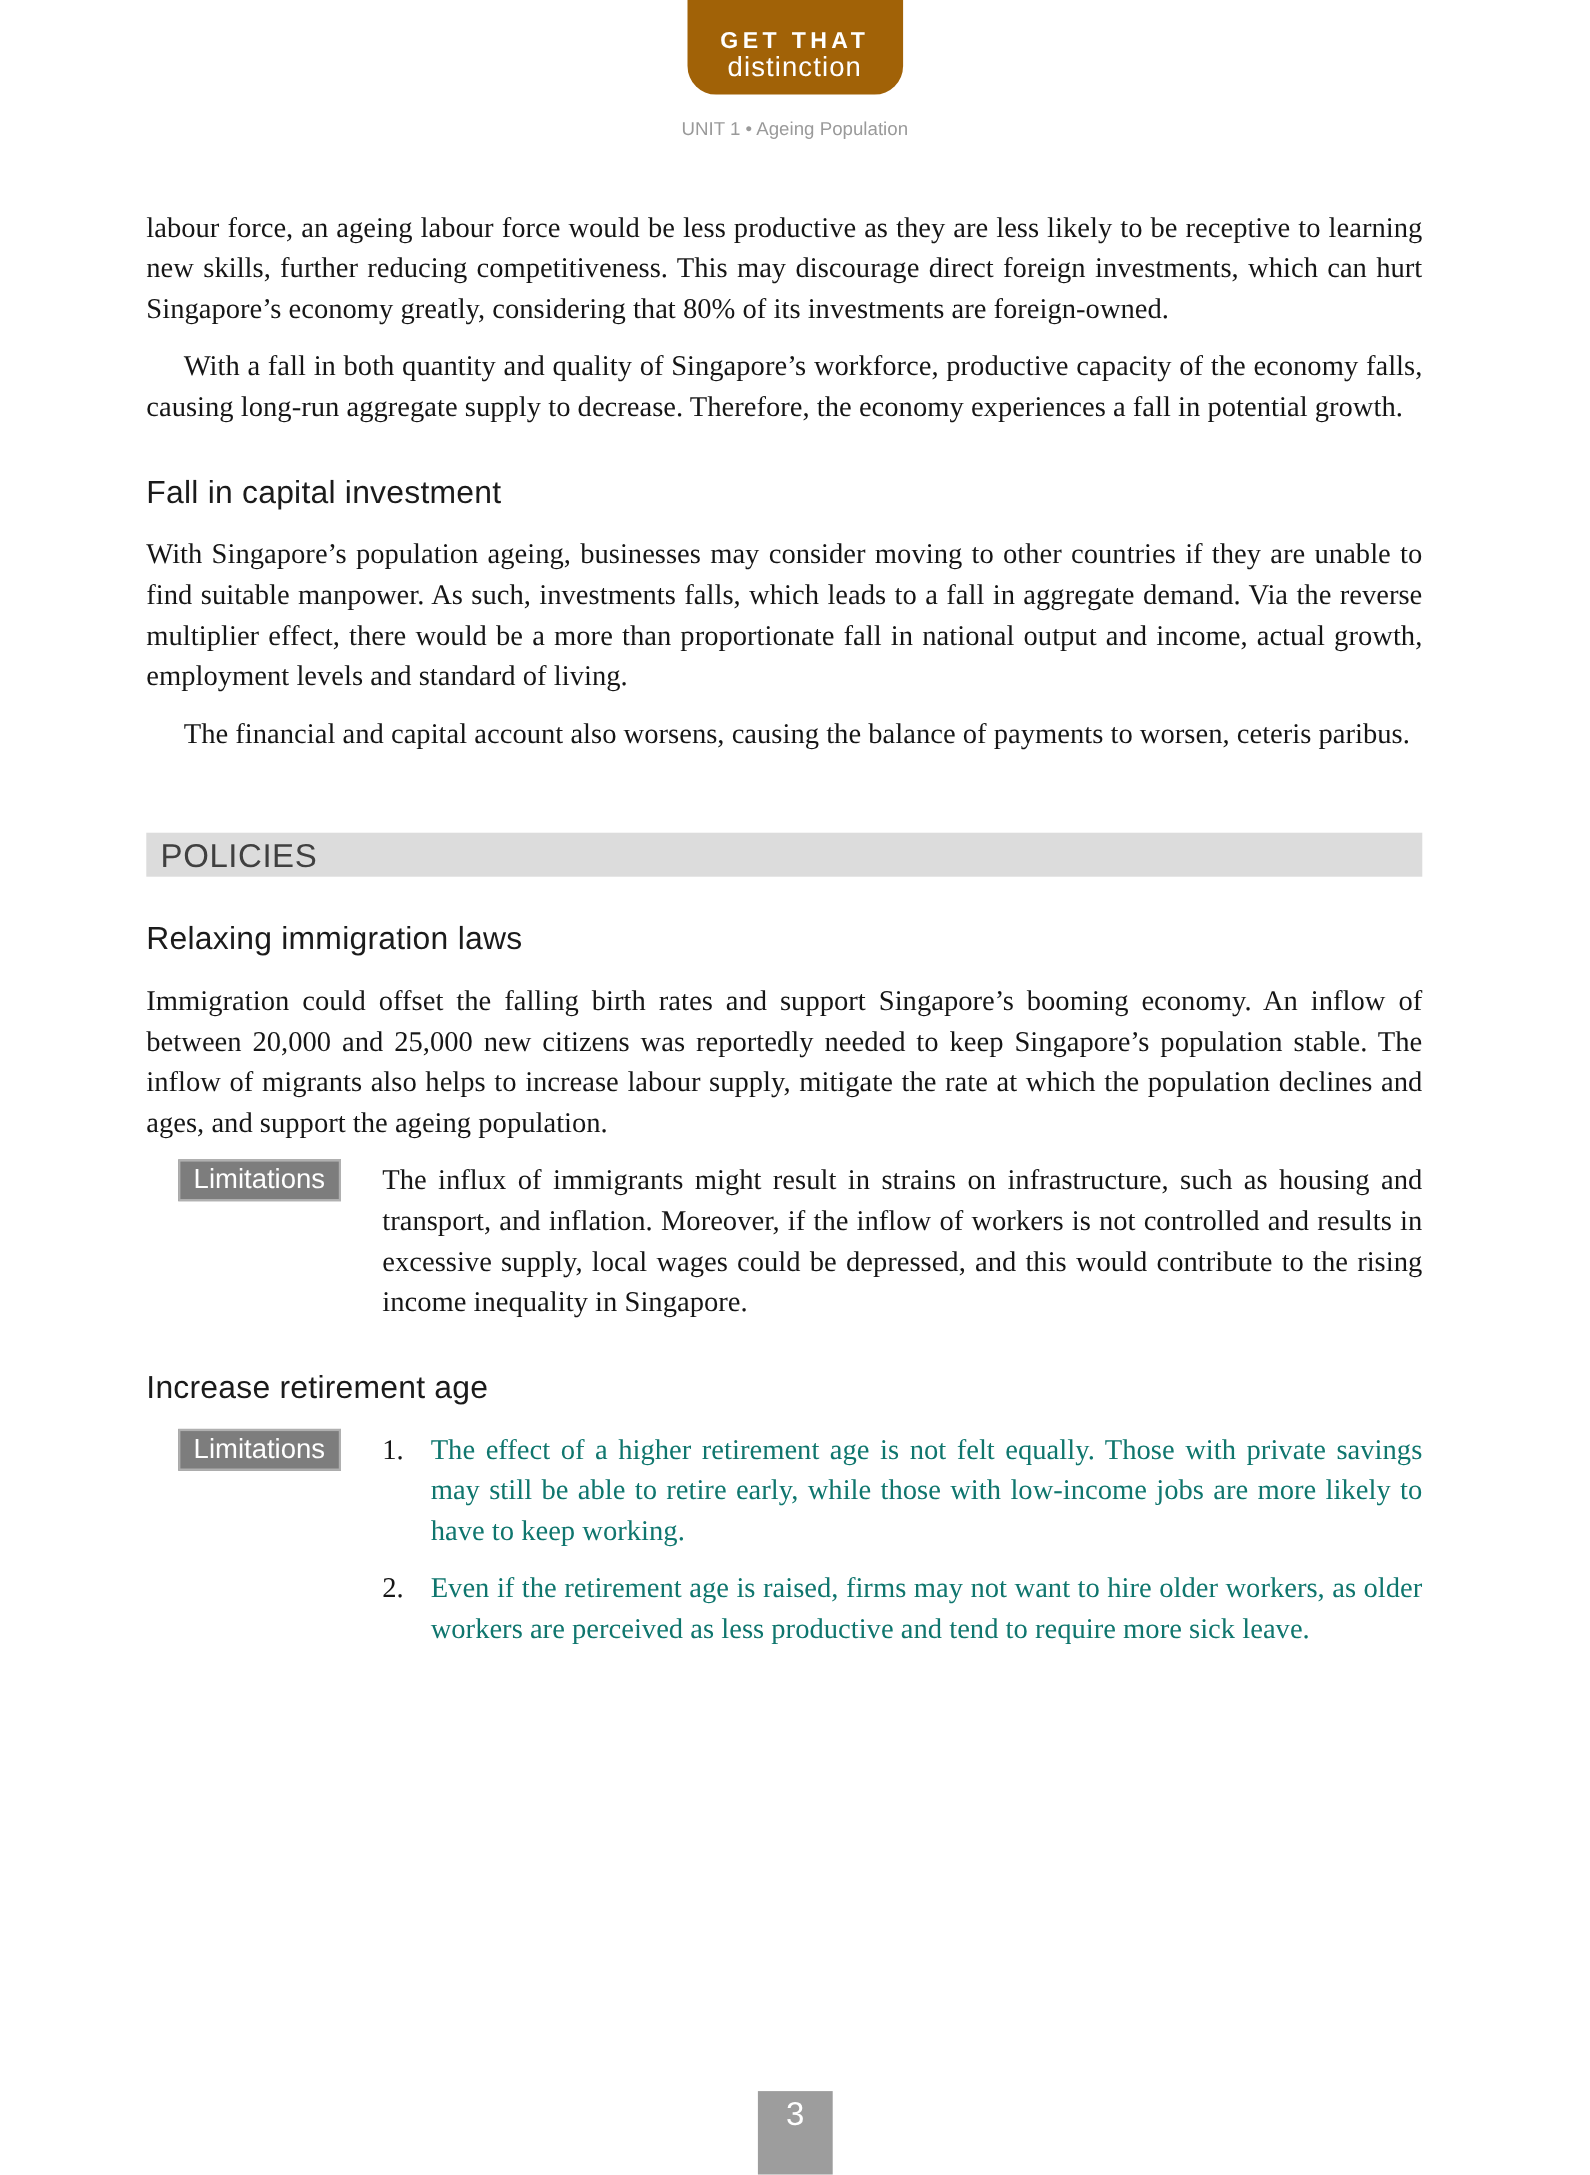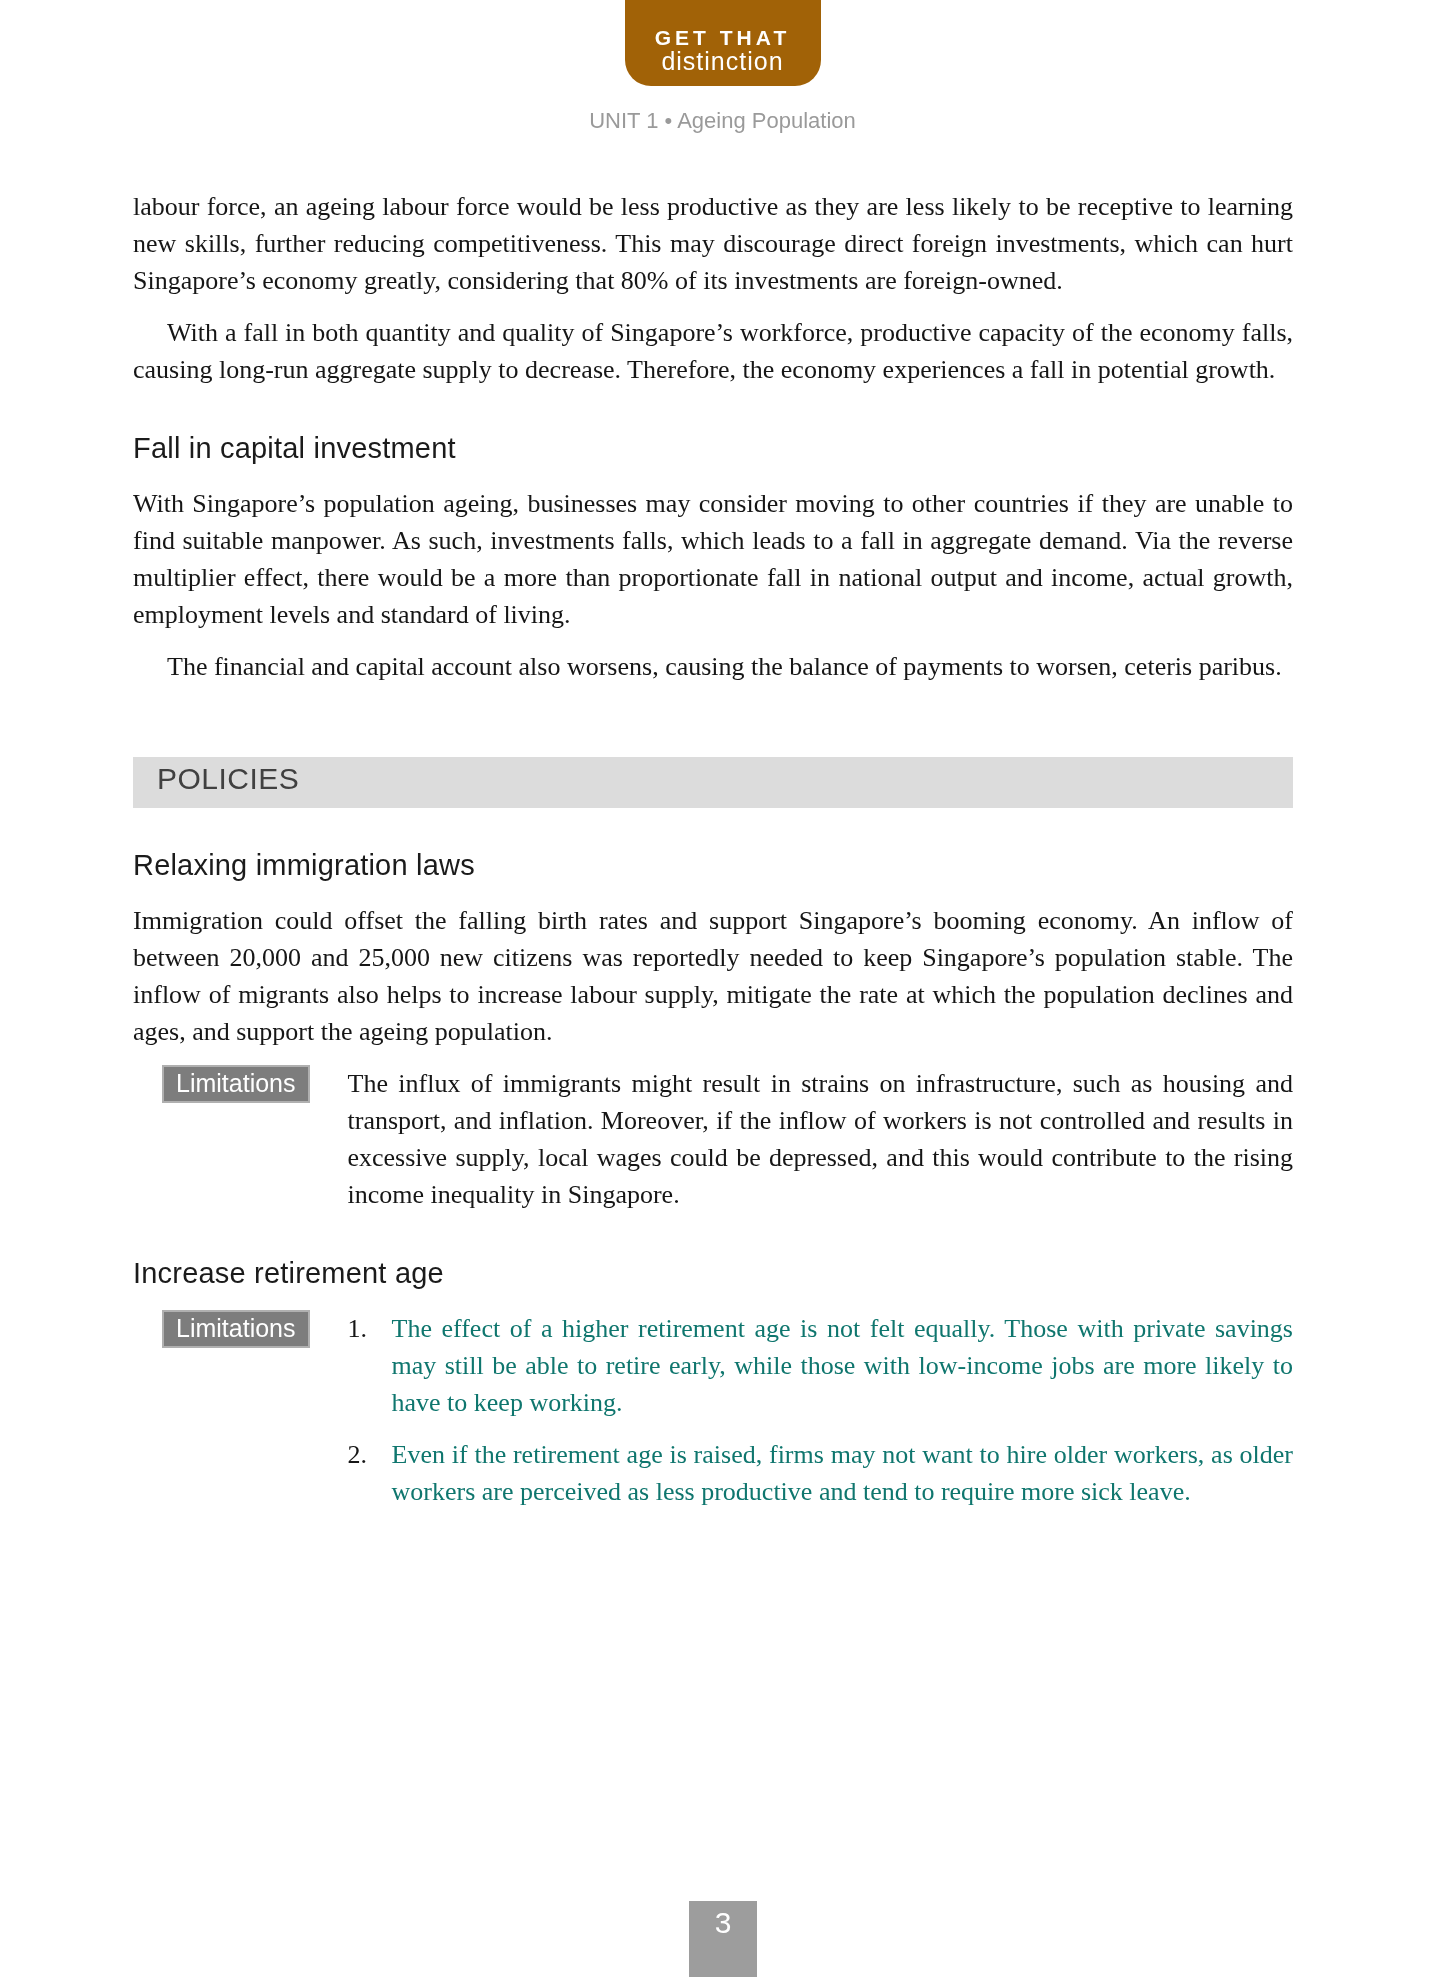--- a/index.html
+++ b/index.html
@@ -21,21 +21,21 @@
     text-align:center;
     color:#ffffff;
     font-family:"Liberation Sans", sans-serif;
   }
   .badge .line1 { font-size:21px; font-weight:bold; letter-spacing:4px; line-height:22px; }
   .badge .line2 { font-size:25px; font-weight:normal; letter-spacing:1px; line-height:25px; }
   .unit {
     margin-top:22px;
     text-align:center;
     font-family:"Liberation Sans", sans-serif;
-    font-size:22px;
+    font-size:17px;
     color:#9a9a9a;
   }
   
   .content {
     position:absolute;
     left:133px; top:188px;
     width:1160px;
   }
   .para {
     font-size:26px;
@@ -49,28 +49,28 @@
     font-family:"Liberation Sans", sans-serif;
     font-size:29px;
     font-weight:normal;
     color:#1b1b1b;
     letter-spacing:0.2px;
     margin:44px 0 20px 0;
   }
   .h-sans.tight-top { margin-top:41px; }
   .policies-bar {
     margin-top:72px;
-    height:51px;
+    height:40px;
     line-height:43px;
     background:#dcdcdc;
     font-family:"Liberation Sans", sans-serif;
     font-size:30px;
     color:#404040;
     letter-spacing:0.5px;
-    padding-left:24px;
+    padding-left:13px;
     box-sizing:border-box;
   }
   
   .lim-row {
     display:flex;
     align-items:flex-start;
     margin:6px 0 18px 0;
   }
   .lim-badge {
     margin-left:29px;

